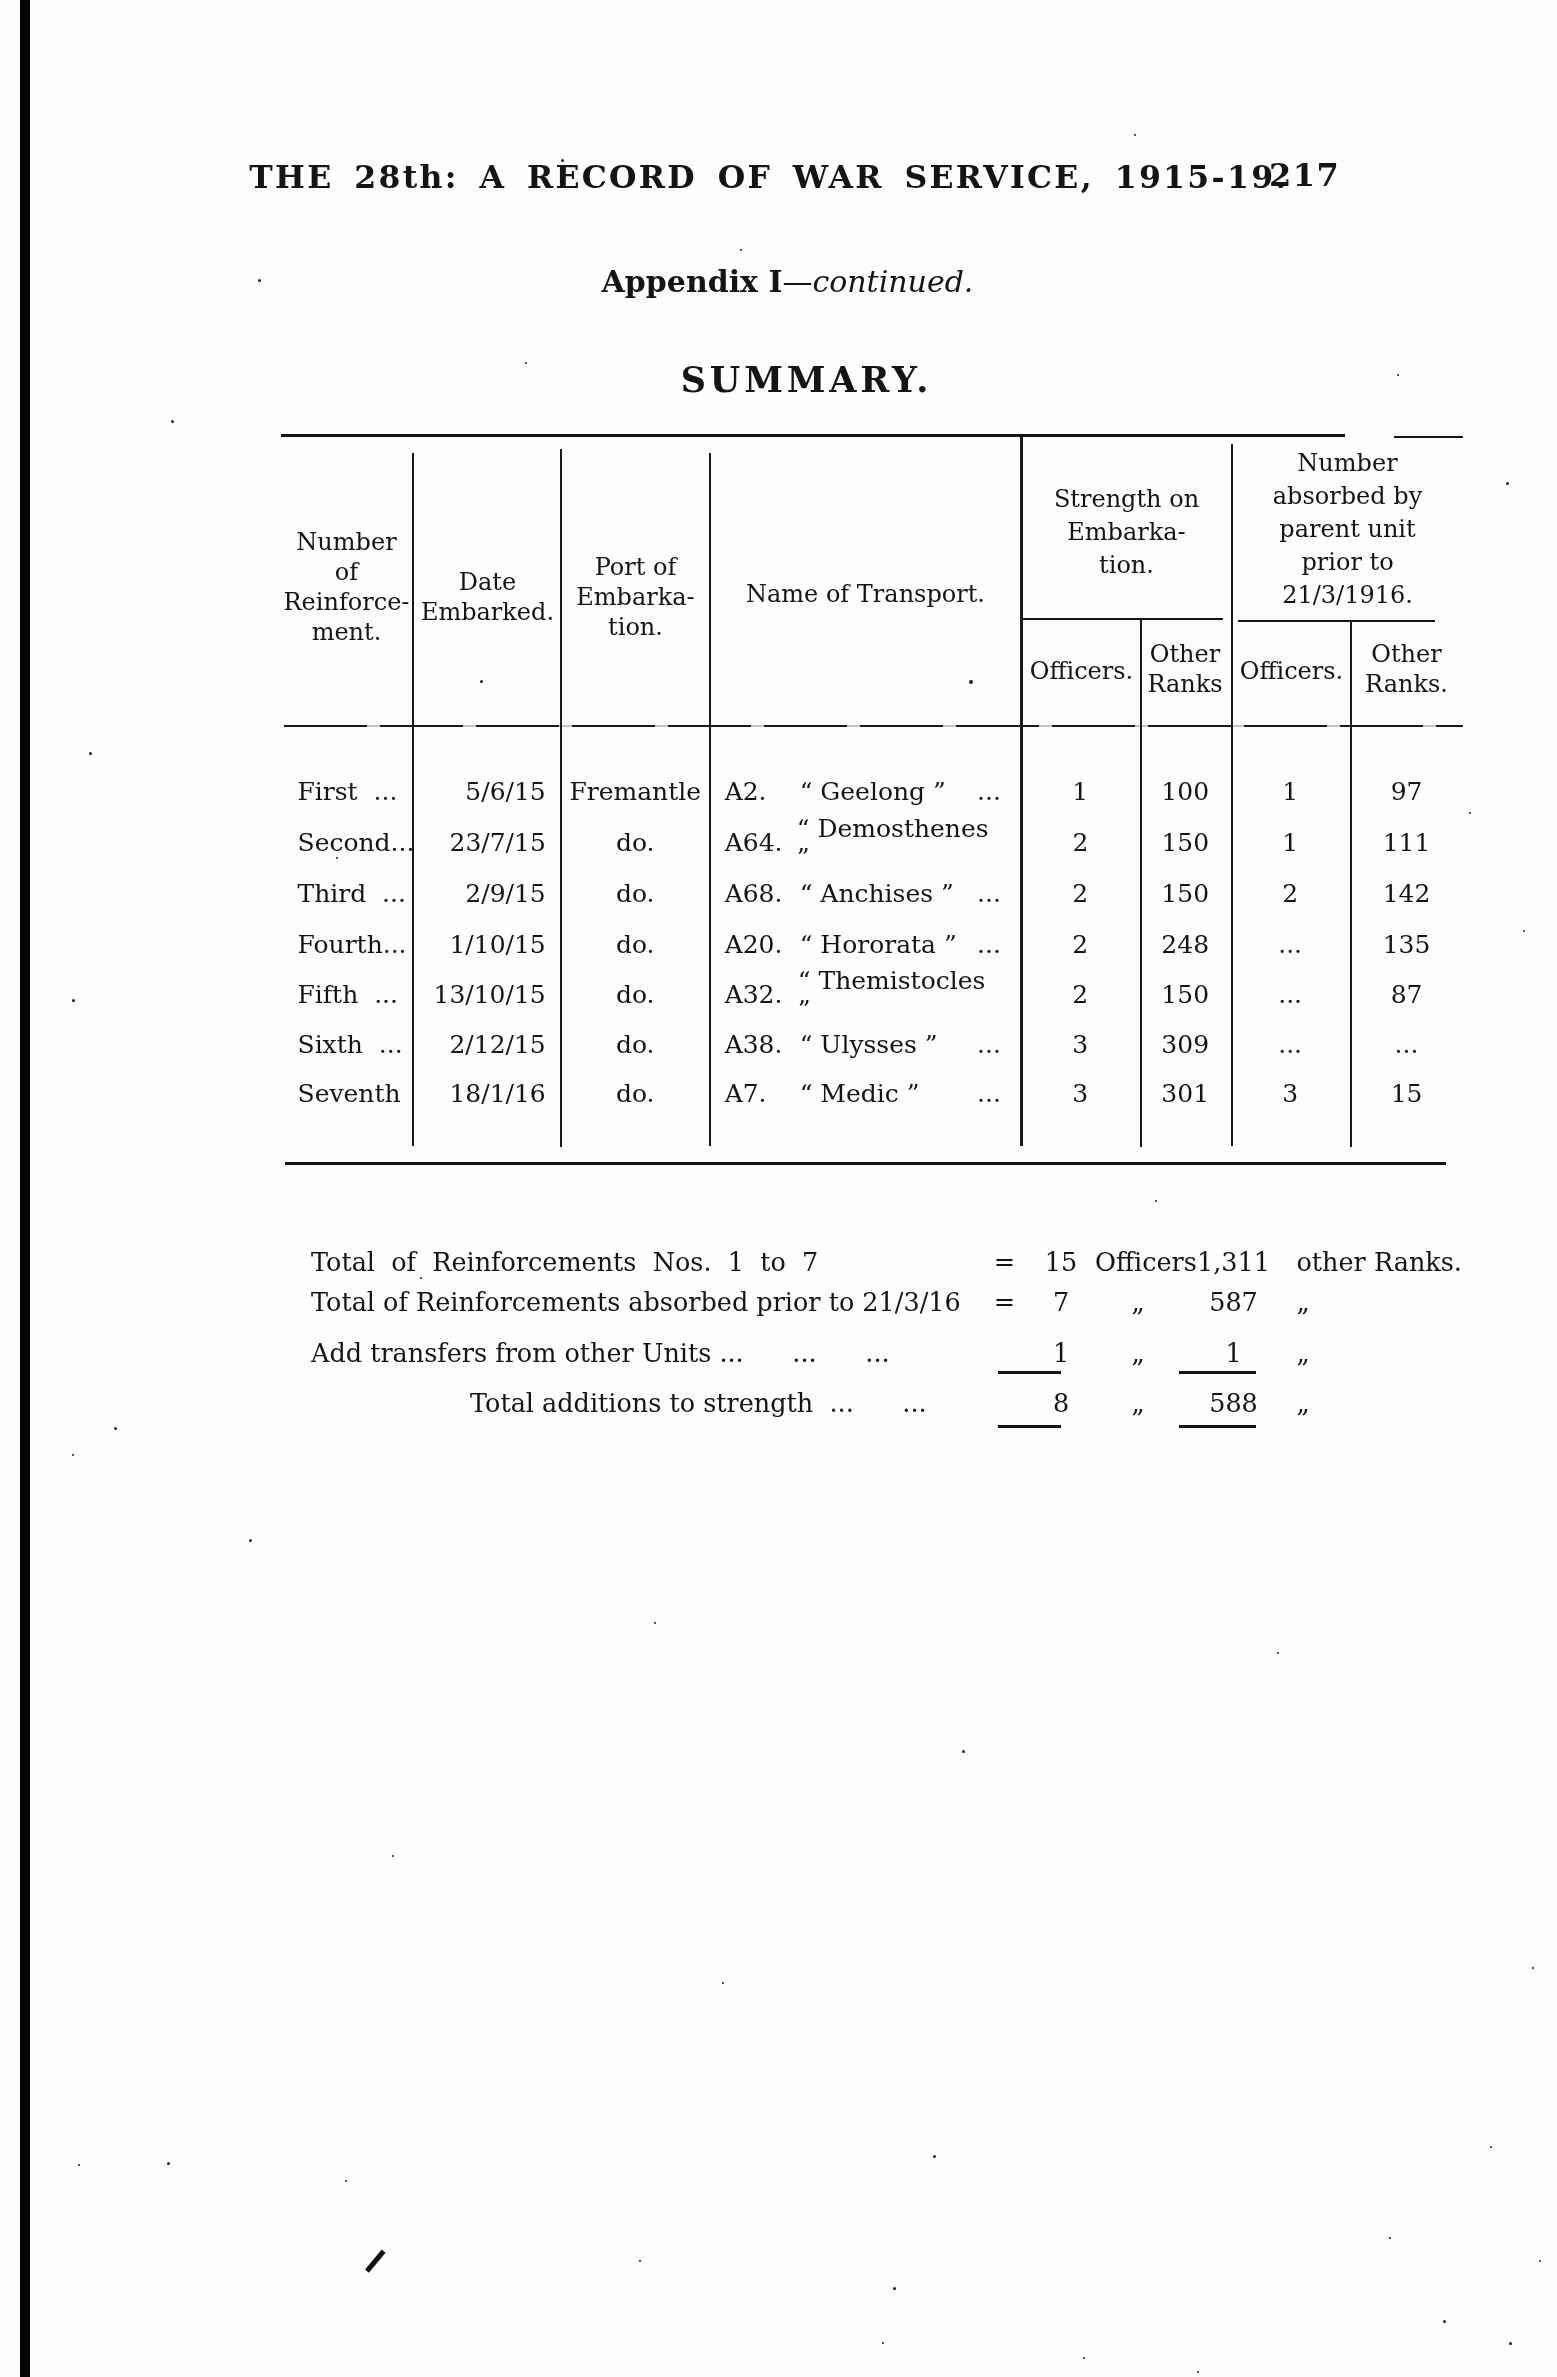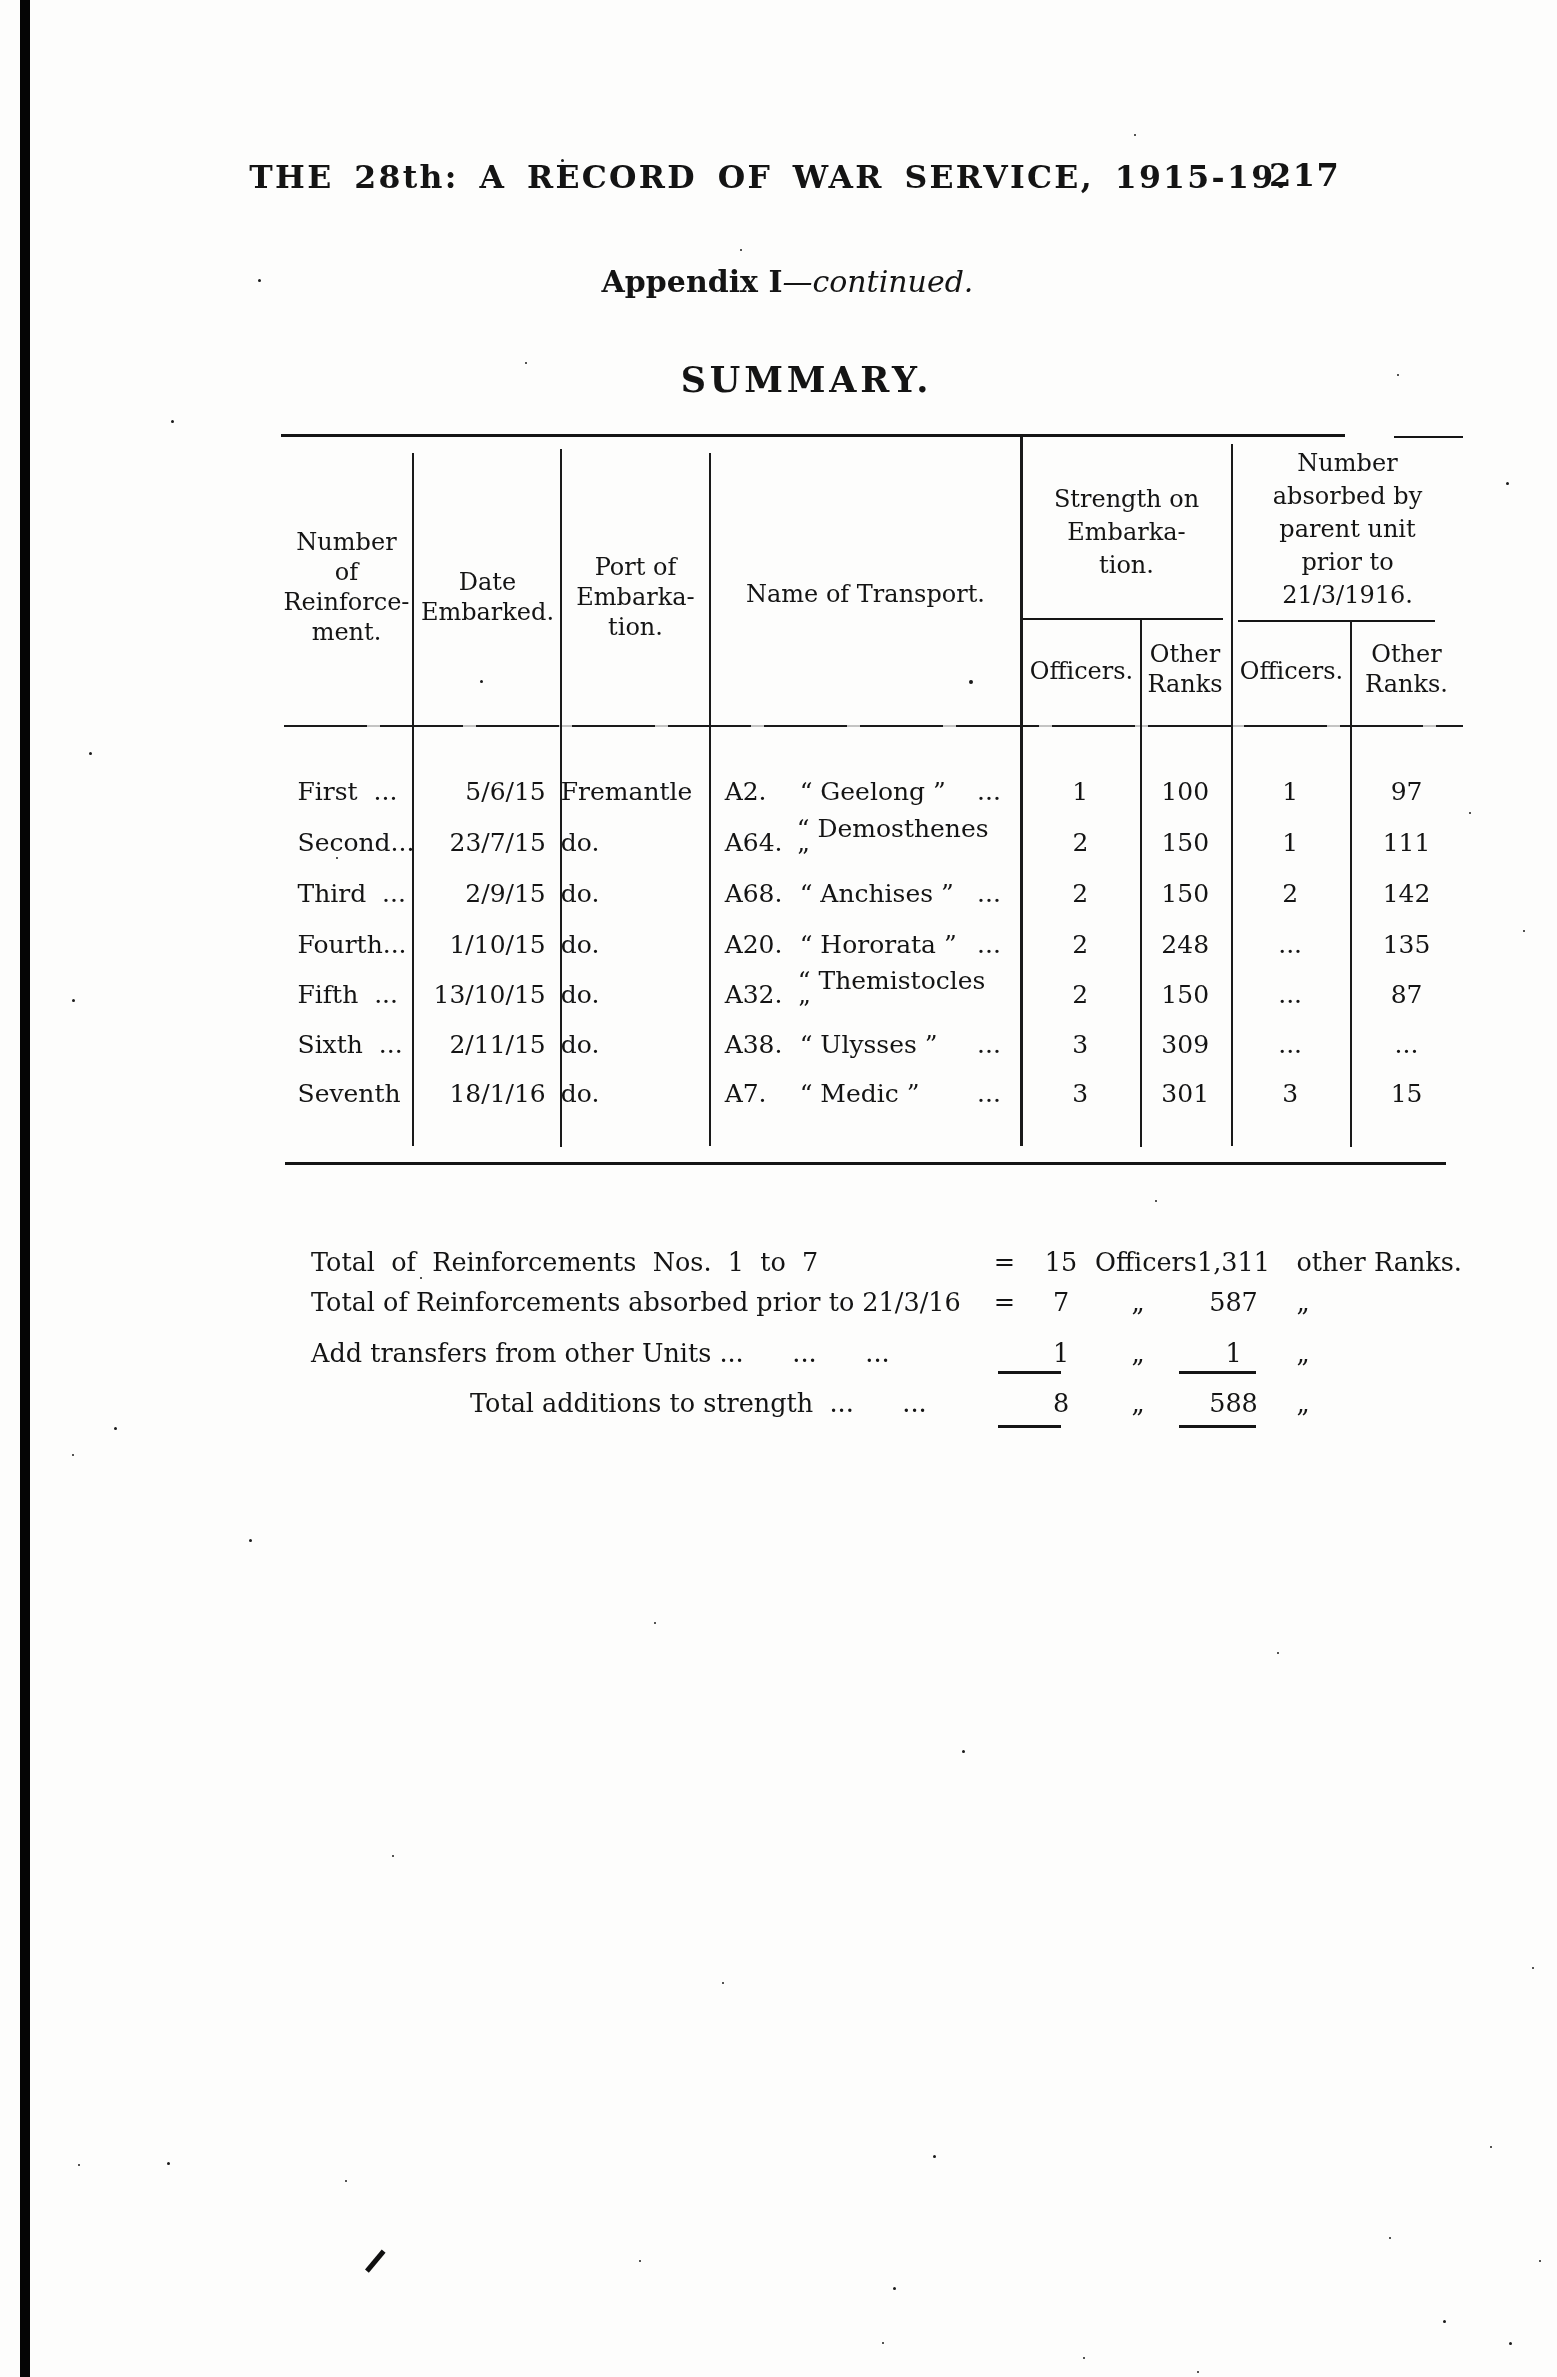--- a/index.html
+++ b/index.html
@@ -38,21 +38,21 @@
   }
   .vl{position:absolute;width:2.3px;background:#1a1a1a;}
   
   .th{position:absolute;text-align:center;font-size:24px;line-height:30px;white-space:pre-line;}
   .th.group{line-height:33px;}
   
   .trow{position:absolute;left:281px;width:1182px;height:33px;display:flex;align-items:center;font-size:25px;}
   .c{white-space:pre;}
   .c1{width:131px;padding-left:16.5px;box-sizing:border-box;text-align:left;}
   .c2{width:149px;padding-right:15px;box-sizing:border-box;text-align:right;}
-  .c3{width:149px;text-align:left;}
+  .c3{width:149px;text-align:center;}
   .c4{width:311px;display:flex;align-items:center;box-sizing:border-box;padding-left:15px;padding-right:19.5px;}
   .c4 .code{width:75px;}
   .c4 .tdots{margin-left:auto;}
   .c5{width:120px;text-align:center;}
   .c6{width:90px;text-align:center;}
   .c7{width:120px;text-align:center;}
   .c8{width:113px;text-align:center;}
   
   .totrow{position:absolute;left:311px;width:1103px;height:35px;display:flex;align-items:center;font-size:25.5px;}
   .t-label{flex:1;white-space:pre;}
@@ -182,21 +182,21 @@
           <span class="ship">“ Themistocles ”</span>
           <span class="tdots"></span>
         </div>
       <div class="c c5">2</div>
       <div class="c c6">150</div>
       <div class="c c7">...</div>
       <div class="c c8">87</div>
     </div>
     <div class="trow" style="top:1028px;">
       <div class="c c1">Sixth  ...</div>
-      <div class="c c2">2/11/15</div>
+      <div class="c c2">2/12/15</div>
       <div class="c c3">do.</div>
       <div class="c4">
           <span class="code">A38.</span>
           <span class="ship">“ Ulysses ”</span>
           <span class="tdots">...</span>
         </div>
       <div class="c c5">3</div>
       <div class="c c6">309</div>
       <div class="c c7">...</div>
       <div class="c c8">...</div>

